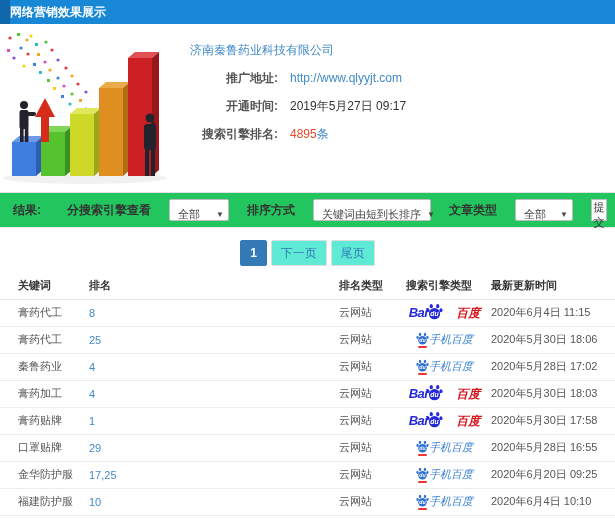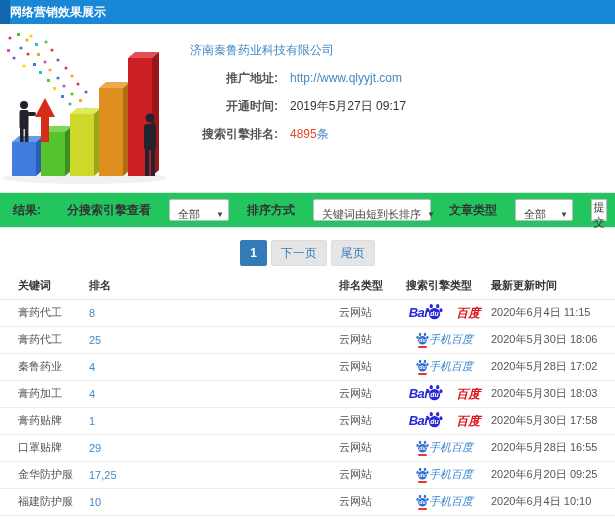--- a/index.html
+++ b/index.html
@@ -36,21 +36,21 @@
     cursor:pointer; white-space:nowrap; }
   .select-box .arr { margin-left:auto; padding-left:6px; font-size:8px; color:#444; }
   .sel-engine { width:60px; } .sel-sort { width:118px; } .sel-type { width:58px; }
   .submit-btn { height:22px; width:16px; background:#fdfdfd; border:1px solid #bdbdbd;
     border-radius:0; font-size:11px; color:#333; cursor:pointer; }
 
   
   .pagination { position:absolute; left:0; top:238px; width:615px; height:30px;
     display:flex; justify-content:center; align-items:center; gap:4px; }
   .page-item { min-width:26px; height:26px; display:flex; align-items:center; justify-content:center;
-    border:1px solid #ddd; border-radius:2px; background:#e5e5e5; color:#337ab7;
+    border:1px solid #ddd; border-radius:2px; background:#5eead4; color:#337ab7;
     font-size:12px; padding:0 9px; cursor:pointer; text-decoration:none; }
   .page-item.active { background:var(--page-active,#337ab7); border-color:var(--page-active,#337ab7);
     color:#fff; font-weight:bold; }
 
   
   .results { position:absolute; left:0; top:272px; width:615px; }
   table { width:615px; border-collapse:collapse; table-layout:fixed; }
   col.c-kw{width:85px;} col.c-rank{width:250px;} col.c-rt{width:67px;} col.c-se{width:85px;} col.c-time{width:128px;}
   th { text-align:left; font-size:11px; color:#333; font-weight:bold; height:27px;
     border-bottom:1px solid #e6e6e6; padding:0 4px; }

